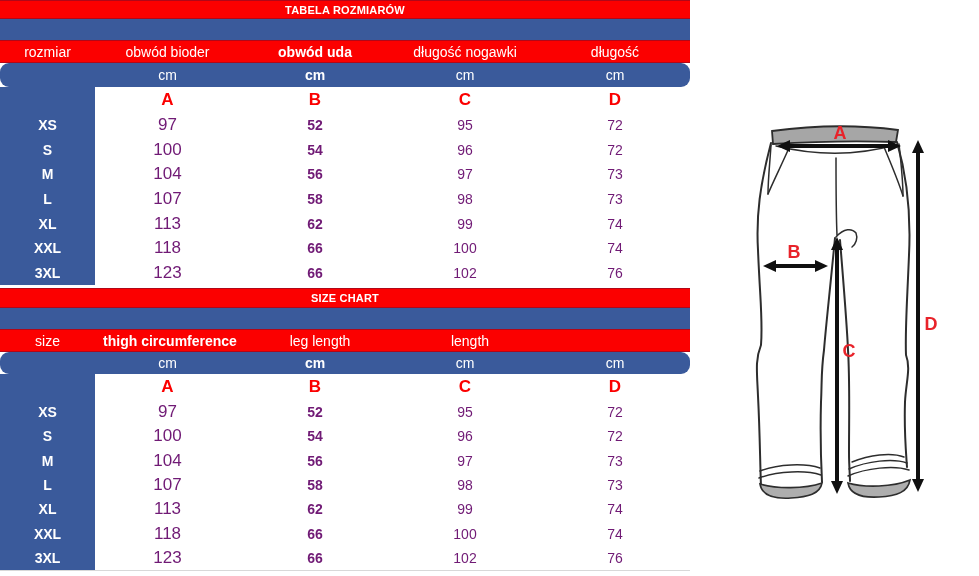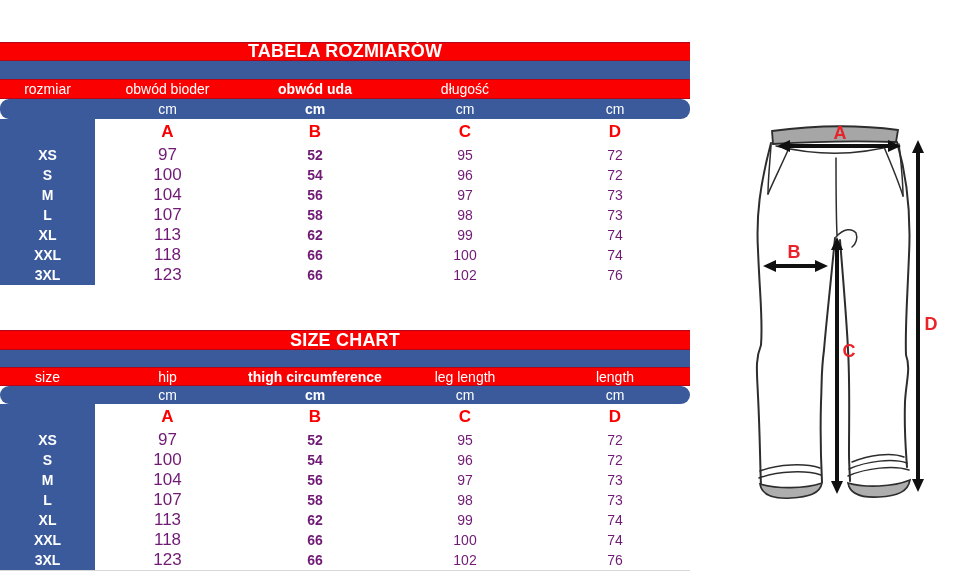--- a/index.html
+++ b/index.html
@@ -3,23 +3,23 @@
 <meta charset="utf-8">
 <style>
   html,body{margin:0;padding:0;background:#ffffff;}
   .canvas{position:relative;width:979px;height:576px;background:#ffffff;
           font-family:"Liberation Sans",sans-serif;overflow:hidden;}
 
   .size-table{position:absolute;left:0;width:690px;display:flex;flex-direction:column;}
   #table1{top:0;height:285px;}
   #table2{top:288px;height:283px;}
 
-  .banner{height:20px;background:#fb0000;color:#ffffff;font-weight:bold;font-size:18px;
+  .banner{height:20px;background:#fb0000;color:#ffffff;font-weight:bold;font-size:11px;
           letter-spacing:.2px;display:flex;align-items:center;justify-content:center;
-          box-shadow:inset 0 1px 0 rgba(40,20,70,.35), inset 0 -1px 0 rgba(40,20,70,.35);margin-top:42px;}
+          box-shadow:inset 0 1px 0 rgba(40,20,70,.35), inset 0 -1px 0 rgba(40,20,70,.35);}
   #table1 .banner{height:19px;}
   .bluebar{height:21px;background:#3a5a9b;}
   .hdr{height:23px;background:#fb0000;display:flex;color:#ffffff;font-size:14px;
        box-shadow:inset 0 1px 0 rgba(40,20,70,.35), inset 0 -1px 0 rgba(40,20,70,.35);}
   .unit-row{height:24px;background:#3a5a9b;display:flex;color:#ffffff;font-size:14px;border-radius:9px;}
   #table2 .unit-row{height:22px;}
 
   .cell{display:flex;align-items:center;justify-content:center;}
   .c0{width:95px;}
   .c1{width:145px;}
@@ -54,20 +54,21 @@
 
 <div class="canvas">
 
   <section class="size-table" id="table1">
     <div class="banner">TABELA ROZMIARÓW</div>
     <div class="bluebar"></div>
     <div class="hdr">
       <div class="cell c0">rozmiar</div>
       <div class="cell c1">obwód bioder</div>
       <div class="cell c2">obwód uda</div>
+      <div class="cell c3">długość nogawki</div>
       <div class="cell c4">długość</div>
     </div>
     <div class="unit-row">
       <div class="cell c0"></div>
       <div class="cell c1">cm</div>
       <div class="cell c2">cm</div>
       <div class="cell c3">cm</div>
       <div class="cell c4">cm</div>
     </div>
     <div class="data-area">
@@ -131,21 +132,20 @@
           </div>
         </div>
     </div>
   </section>
 
   <section class="size-table" id="table2">
     <div class="banner">SIZE CHART</div>
     <div class="bluebar"></div>
     <div class="hdr">
       <div class="cell c0">size</div>
-      <div class="cell c1">hip</div>
       <div class="cell c2">thigh circumference</div>
       <div class="cell c3">leg length</div>
       <div class="cell c4">length</div>
     </div>
     <div class="unit-row">
       <div class="cell c0"></div>
       <div class="cell c1">cm</div>
       <div class="cell c2">cm</div>
       <div class="cell c3">cm</div>
       <div class="cell c4">cm</div>

